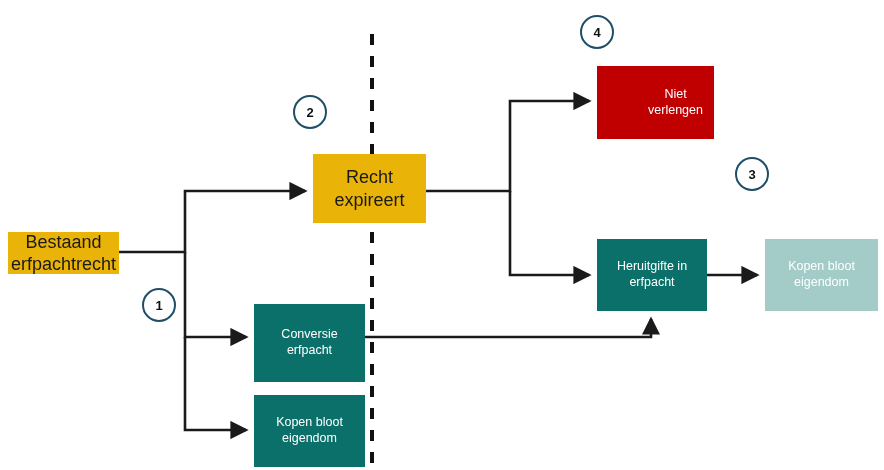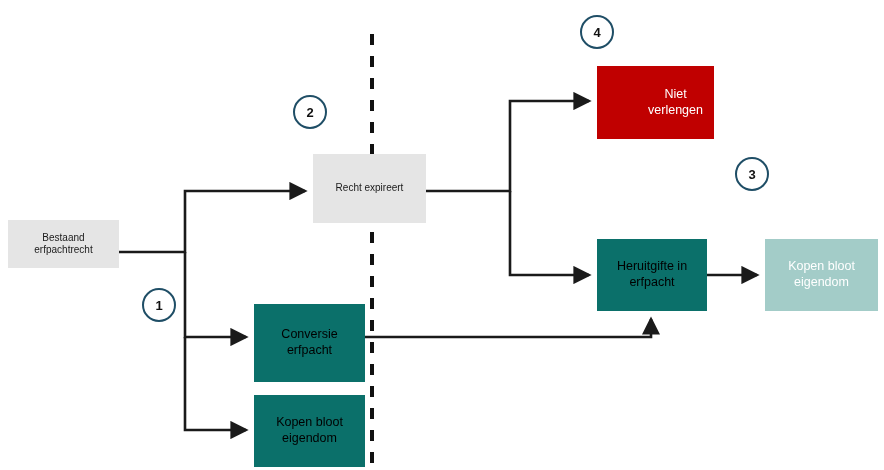--- a/index.html
+++ b/index.html
@@ -30,32 +30,32 @@
     display: flex;
     align-items: center;
     justify-content: center;
     text-align: center;
     box-sizing: border-box;
     line-height: 1.25;
     white-space: pre-line;
     padding: 2px 4px;
   }
   .node-yellow {
-    background: #e5e5e5;
+    background: #eab308;
     color: #1a1a1a;
-    font-size: 10px;
+    font-size: 18px;
   }
   .node-red {
     background: #C00000;
     color: #ffffff;
     font-size: 12.5px;
   }
   .node-teal {
     background: #0B706A;
-    color: #000000;
+    color: #ffffff;
     font-size: 12.5px;
   }
   .node-teal-faded {
     background: #A3CCC8;
     color: #ffffff;
     font-size: 12.5px;
   }
   .badge {
     position: absolute;
     width: 34px;
@@ -91,21 +91,21 @@
         <path d="M510,191 L510,275 L589,275" fill="none" stroke="#1a1a1a" stroke-width="2.6" stroke-linecap="butt" stroke-linejoin="miter" marker-end="url(#arrowhead)"></path>
         <path d="M707,275 L757,275" fill="none" stroke="#1a1a1a" stroke-width="2.6" stroke-linecap="butt" stroke-linejoin="miter" marker-end="url(#arrowhead)"></path>
         <path d="M365,337 L651,337 L651,319" fill="none" stroke="#1a1a1a" stroke-width="2.6" stroke-linecap="butt" stroke-linejoin="miter" marker-end="url(#arrowhead)"></path>
       </g>
     <g id="divider-group">
         <line x1="372" x2="372" y1="34" y2="470" stroke="#111111" stroke-width="4" stroke-dasharray="11 11"></line>
       </g>
   </svg>
 
   <div id="node-layer">
-      <div class="node node-yellow" style="left: 8px; top: 220px; width: 111px; height: 48px;">Bestaand
+      <div class="node node-yellow" style="left: 8px; top: 232px; width: 111px; height: 42px;">Bestaand
 erfpachtrecht</div>
       <div class="node node-yellow" style="left: 313px; top: 154px; width: 113px; height: 69px;">Recht expireert</div>
       <div class="node node-red" style="left: 597px; top: 66px; width: 117px; height: 73px; padding-left: 44px;">Niet verlengen</div>
       <div class="node node-teal" style="left: 597px; top: 239px; width: 110px; height: 72px;">Heruitgifte in
 erfpacht</div>
       <div class="node node-teal-faded" style="left: 765px; top: 239px; width: 113px; height: 72px;">Kopen bloot
 eigendom</div>
       <div class="node node-teal" style="left: 254px; top: 304px; width: 111px; height: 78px;">Conversie
 erfpacht</div>
       <div class="node node-teal" style="left: 254px; top: 395px; width: 111px; height: 72px;">Kopen bloot

